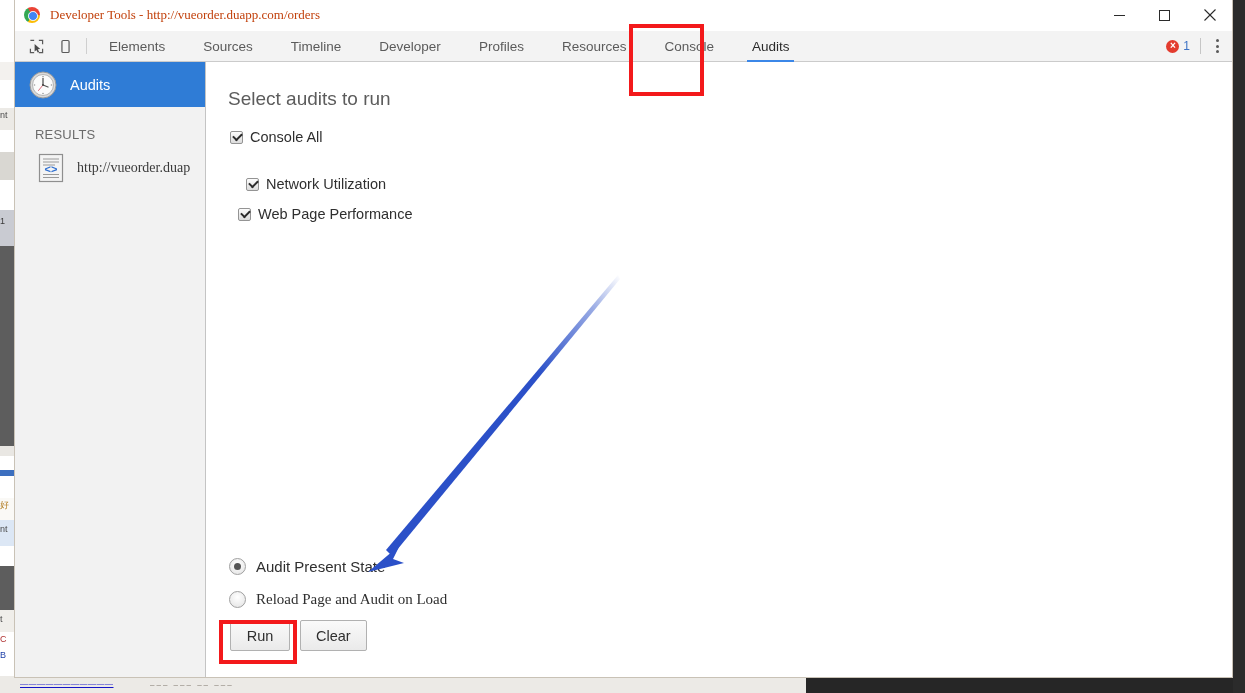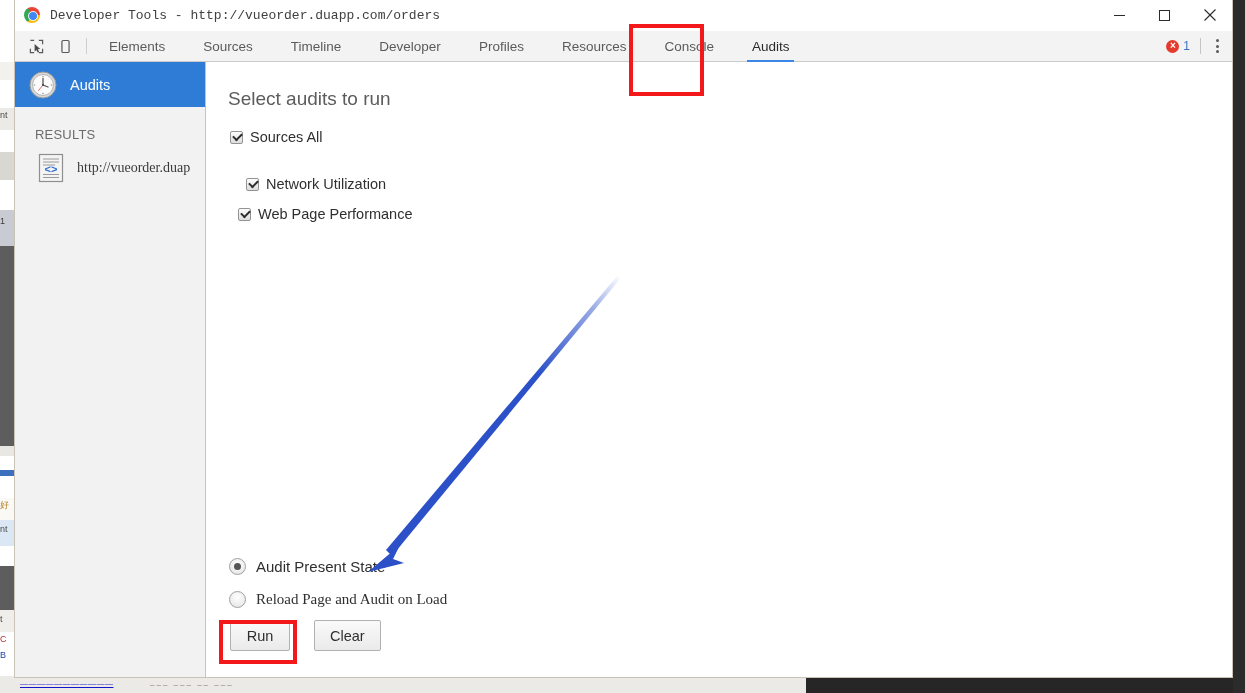--- a/index.html
+++ b/index.html
@@ -72,22 +72,22 @@
       conic-gradient(from -30deg,
         #ea4335 0deg 120deg,
         #fbbc05 120deg 240deg,
         #34a853 240deg 360deg);
   }
   .chrome-logo::after {
     content:""; position:absolute; left:4.2px; top:4.2px; width:7.6px; height:7.6px;
     border-radius:50%; background:#4285f4; border:1.1px solid #ffffff;
   }
   .title-text {
-    font-size: 13px; color: #404040; white-space: nowrap;
-    font-family: Liberation Mono, monospace;
+    font-size: 13px; color: #c2410c; white-space: nowrap;
+    font-family: Liberation Serif, serif;
   }
   .win-controls { margin-left: auto; display: flex; height: 31px; }
   .win-btn {
     width: 45px; height: 31px; display: flex; align-items: center; justify-content: center;
     color: #2b2b2b;
   }
   .win-btn svg { display: block; }
 
   
   .toolbar {
@@ -182,21 +182,21 @@
     border: 1px solid #a0a0a0;
     background: radial-gradient(circle at 50% 35%, #ffffff, #e2e2e2);
     position: relative; flex: 0 0 auto;
   }
   .radio.on::after {
     content:""; position:absolute; left: 4px; top: 4px;
     width: 7px; height: 7px; border-radius: 50%; background: #555555;
   }
   .rd-label { font-size: 15px; color: #2f2f2f; white-space: nowrap; }
 
-  .btn-row { position: absolute; left: 24px; top: 558px; display: flex; gap: 24px; }
+  .btn-row { position: absolute; left: 24px; top: 558px; display: flex; gap: 10px; }
   .btn {
     min-width: 60px; height: 31px; padding: 0 15px;
     border: 1px solid #b1b1b1; border-radius: 2px;
     background: linear-gradient(#fafafa, #eaeaea);
     font-size: 14.5px; color: #2f2f2f;
     display: flex; align-items: center; justify-content: center;
     font-family: "Liberation Sans", sans-serif;
   }
 
   
@@ -352,21 +352,21 @@
           </div>
           <div class="result-label">http://vueorder.duap</div>
         </div>
       </div>
 
       <div class="main-panel">
         <div class="panel-title">Select audits to run</div>
 
         <div class="cb-row r0">
           <div class="cbox"></div>
-          <div class="cb-label">Sources All</div>
+          <div class="cb-label">Console All</div>
         </div>
 
         <div class="cb-row r1">
           <div class="cbox"></div>
           <div class="cb-label">Network Utilization</div>
         </div>
 
         <div class="cb-row r2">
           <div class="cbox"></div>
           <div class="cb-label">Web Page Performance</div>

